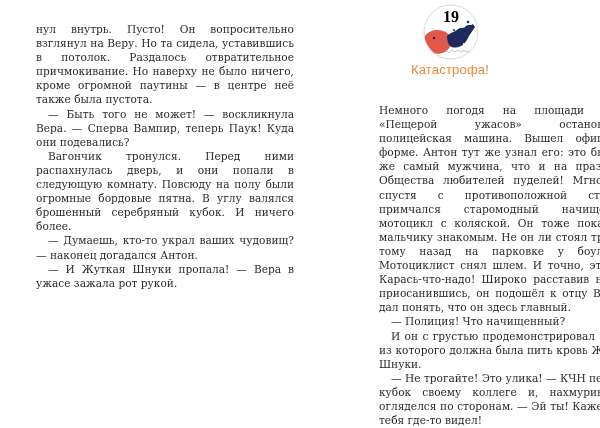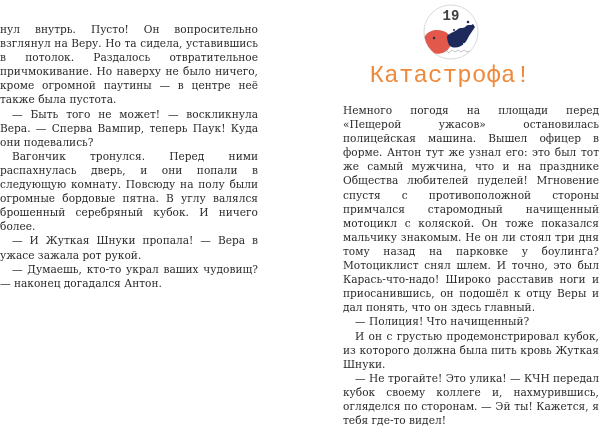--- a/index.html
+++ b/index.html
@@ -5,52 +5,52 @@
   html, body { margin: 0; padding: 0; }
   body {
     width: 600px; height: 428px; background: #ffffff; position: relative; overflow: hidden;
     font-family: "DejaVu Serif", "Liberation Serif", serif; color: #2b2b2b;
   }
   .page { position: absolute; top: 0; height: 428px; }
   .page-left { left: 0; width: 300px; }
   .page-right { left: 300px; width: 300px; }
   .text-block {
     position: absolute; font-size: 10.6px; line-height: 14.1px;
-    text-align: justify; hyphens: auto;
+    text-align: justify; hyphens: auto; padding-left: 36px;
   }
   .page-left .text-block { left: 0; top: 22px; width: 258px; }
   .page-right .text-block { left: 43px; top: 103px; width: 256px; }
   .para { margin: 0; text-indent: 0; }
   .para.indent { text-indent: 12px; }
   .emblem { position: absolute; left: 421px; top: 2px; width: 60px; height: 60px; }
   .chapter-number {
     position: absolute; left: 421px; top: 8px; width: 60px; text-align: center;
-    font-family: Liberation Mono, monospace; font-size: 14px; font-weight: bold;
-    color: #404040;
+    font-family: Liberation Serif, serif; font-size: 16px; font-weight: bold;
+    color: #000000;
   }
   .chapter-title {
     position: absolute; left: 300px; top: 62px; width: 300px; text-align: center;
-    font-family: Liberation Mono, monospace; font-size: 24px;
+    font-family: Liberation Sans, sans-serif; font-size: 13px;
     color: #ef8a3c; letter-spacing: 0.2px;
   }
   .page-number {
     position: absolute; left: 300px; top: 416px; width: 300px; text-align: center;
     font-size: 9px; color: #333; margin-top: 30px;
   }
 </style>
 </head>
 <body>
 
 <div class="page page-left">
   <div class="text-block">
     <p class="para">нул внутрь. Пусто! Он вопросительно взглянул на Веру. Но та сидела, уставившись в потолок. Раздалось отвратительное причмокивание. Но наверху не было ничего, кроме огромной паутины — в центре неё также была пустота.</p>
     <p class="para indent">— Быть того не может! — воскликнула Вера. — Сперва Вампир, теперь Паук! Куда они подевались?</p>
     <p class="para indent">Вагончик тронулся. Перед ними распахнулась дверь, и они попали в следующую комнату. Повсюду на полу были огромные бордовые пятна. В углу валялся брошенный серебряный кубок. И ничего более.</p>
+    <p class="para indent">— Думаешь, кто-то украл ваших чудовищ? — наконец догадался Антон.</p>
     <p class="para indent">— И Жуткая Шнуки пропала! — Вера в ужасе зажала рот рукой.</p>
-    <p class="para indent">— Думаешь, кто-то украл ваших чудовищ? — наконец догадался Антон.</p>
   </div>
 </div>
 
 <div class="page page-right">
   <div class="text-block">
     <p class="para">Немного погодя на площади перед «Пещерой ужасов» остановилась полицейская машина. Вышел офицер в форме. Антон тут же узнал его: это был тот же самый мужчина, что и на празднике Общества любителей пуделей! Мгновение спустя с противоположной стороны примчался старомодный начищенный мотоцикл с коляской. Он тоже показался мальчику знакомым. Не он ли стоял три дня тому назад на парковке у боулинга? Мотоциклист снял шлем. И точно, это был Карась-что-надо! Широко расставив ноги и приосанившись, он подошёл к отцу Веры и дал понять, что он здесь главный.</p>
     <p class="para indent">— Полиция! Что начищенный?</p>
     <p class="para indent">И он с грустью продемонстрировал кубок, из которого должна была пить кровь Жуткая Шнуки.</p>
     <p class="para indent">— Не трогайте! Это улика! — КЧН передал кубок своему коллеге и, нахмурившись, огляделся по сторонам. — Эй ты! Кажется, я тебя где-то видел!</p>
   </div>

